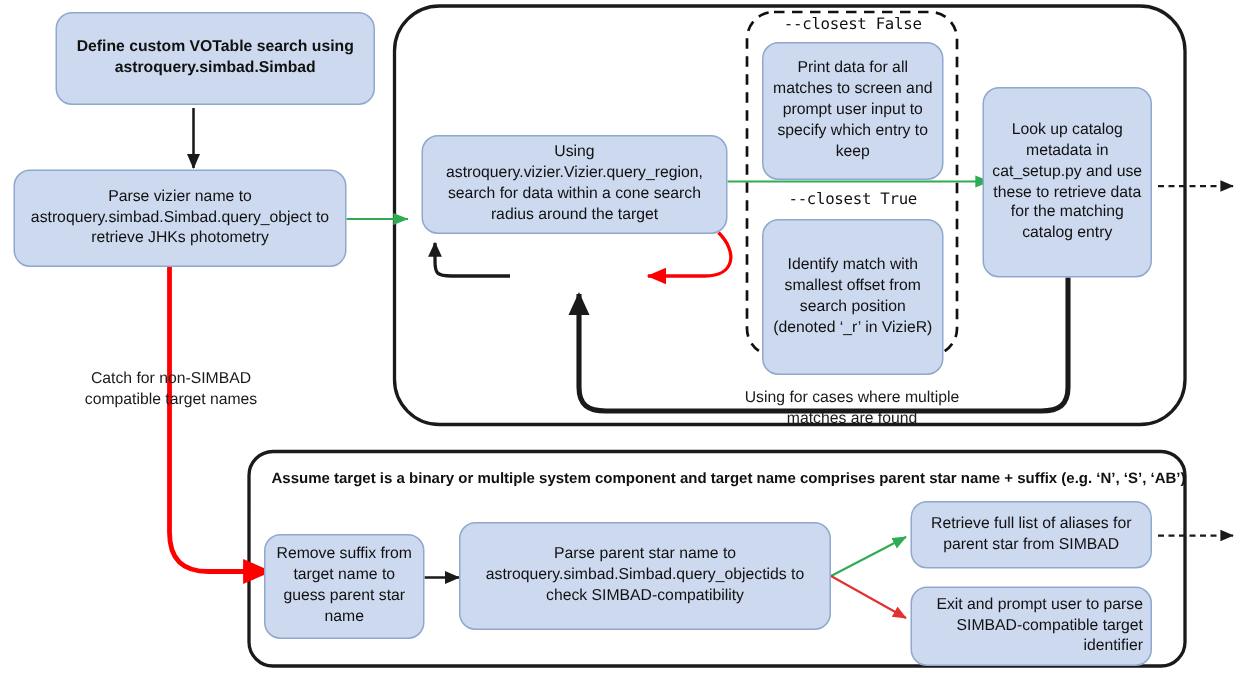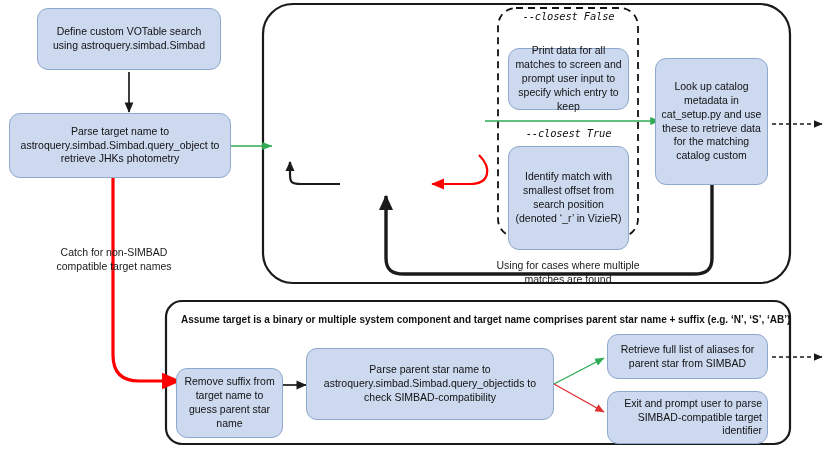--- a/index.html
+++ b/index.html
@@ -50,21 +50,20 @@
     white-space: pre-line;
   }
   .monolabel {
     position: absolute;
     text-align: center;
     color: #111111;
     font-family: "DejaVu Sans Mono", "Liberation Mono", monospace;
     font-size: 10.5px;
     letter-spacing: -0.2px;
     white-space: nowrap;
-    font-style: italic;
   }
   .panel-caption {
     position: absolute;
     color: #111111;
     font-size: 10px;
     line-height: 1.3;
     white-space: nowrap;
     font-weight: bold;
   }
 </style>
@@ -119,42 +118,45 @@
 
     <path d="M283,385 L306,385" fill="none" stroke="#1a1a1a" stroke-width="1.7" marker-end="url(#ah-black)"></path>
 
     <path d="M554,384 L604,358" fill="none" stroke="#2eab53" stroke-width="1.4" marker-end="url(#ah-green)"></path>
 
     <path d="M554,384 L604,412" fill="none" stroke="#e03030" stroke-width="1.4" marker-end="url(#ah-red2)"></path>
 
     <path d="M772,357 L822,357" fill="none" stroke="#1a1a1a" stroke-width="1.5" stroke-dasharray="4 3" marker-end="url(#ah-black)"></path>
   </svg>
 
-  <div class="node" style="left:37px; top:8px; width:184px; height:62px;">
+  <div class="node" style="left:37px; top:8px; width:213px; height:62px;font-weight:bold;">
     <span>Define custom VOTable search using astroquery.simbad.Simbad</span>
   </div>
 
   <div class="node" style="left:9px; top:113px; width:222px; height:65px;">
-    <span>Parse target name to astroquery.simbad.Simbad.query_object to retrieve JHKs photometry</span>
+    <span>Parse vizier name to astroquery.simbad.Simbad.query_object to retrieve JHKs photometry</span>
   </div>
 
+  <div class="node" style="left:281px; top:90px; width:204px; height:66px;">
+    <span>Using astroquery.vizier.Vizier.query_region, search for data within a cone search radius around the target</span>
+  </div>
 
-  <div class="node" style="left:508px; top:28px; width:121px; height:62px;margin-top:20px;">
+  <div class="node" style="left:508px; top:28px; width:121px; height:92px;">
     <span>Print data for all matches to screen and prompt user input to specify which entry to keep</span>
   </div>
 
   <div class="node" style="left:508px; top:146px; width:121px; height:104px;">
     <span>Identify match with smallest offset from search position (denoted ‘_r’ in VizieR)</span>
   </div>
 
   <div class="node" style="left:655px; top:58px; width:113px; height:127px;">
-    <span>Look up catalog metadata in cat_setup.py and use these to retrieve data for the matching catalog custom</span>
+    <span>Look up catalog metadata in cat_setup.py and use these to retrieve data for the matching catalog entry</span>
   </div>
 
-  <div class="node" style="left:176px; top:368px; width:107px; height:70px;">
+  <div class="node" style="left:176px; top:356px; width:107px; height:70px;">
     <span>Remove suffix from target name to guess parent star name</span>
   </div>
 
   <div class="node" style="left:306px; top:348px; width:248px; height:72px;">
     <span>Parse parent star name to astroquery.simbad.Simbad.query_objectids to check SIMBAD-compatibility</span>
   </div>
 
   <div class="node" style="left:607px; top:334px; width:161px; height:45px;">
     <span>Retrieve full list of aliases for parent star from SIMBAD</span>
   </div>

